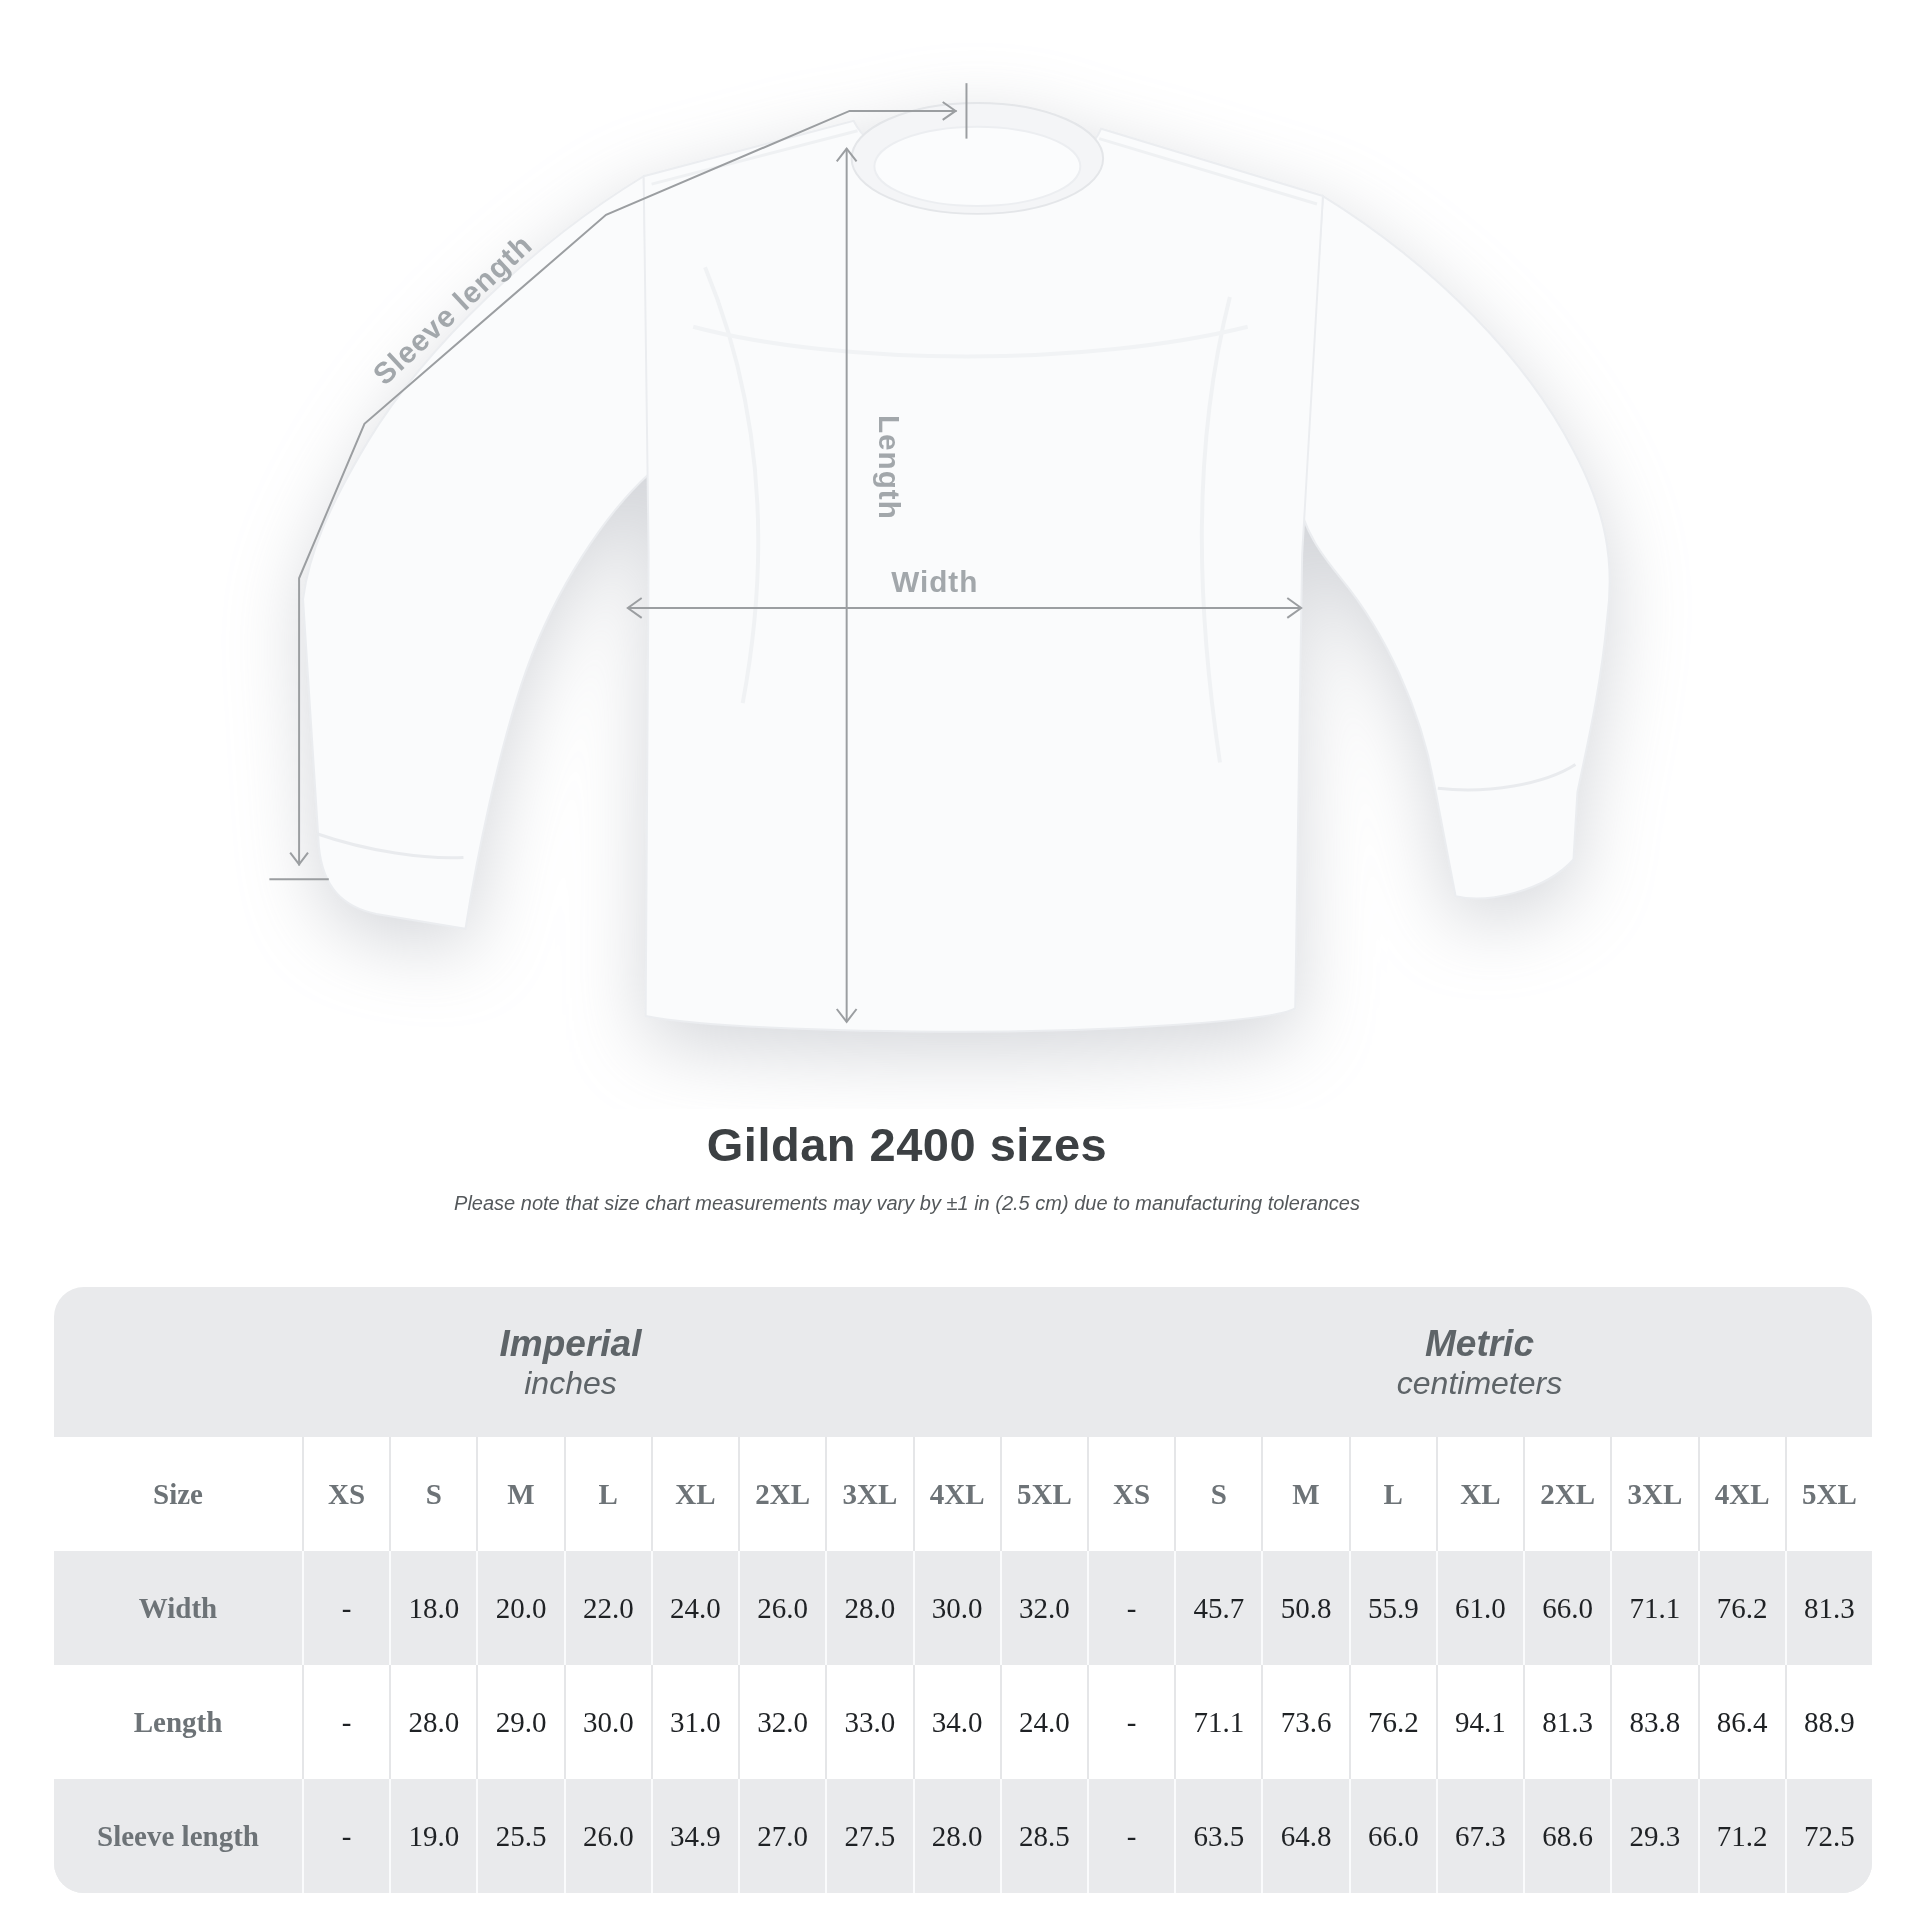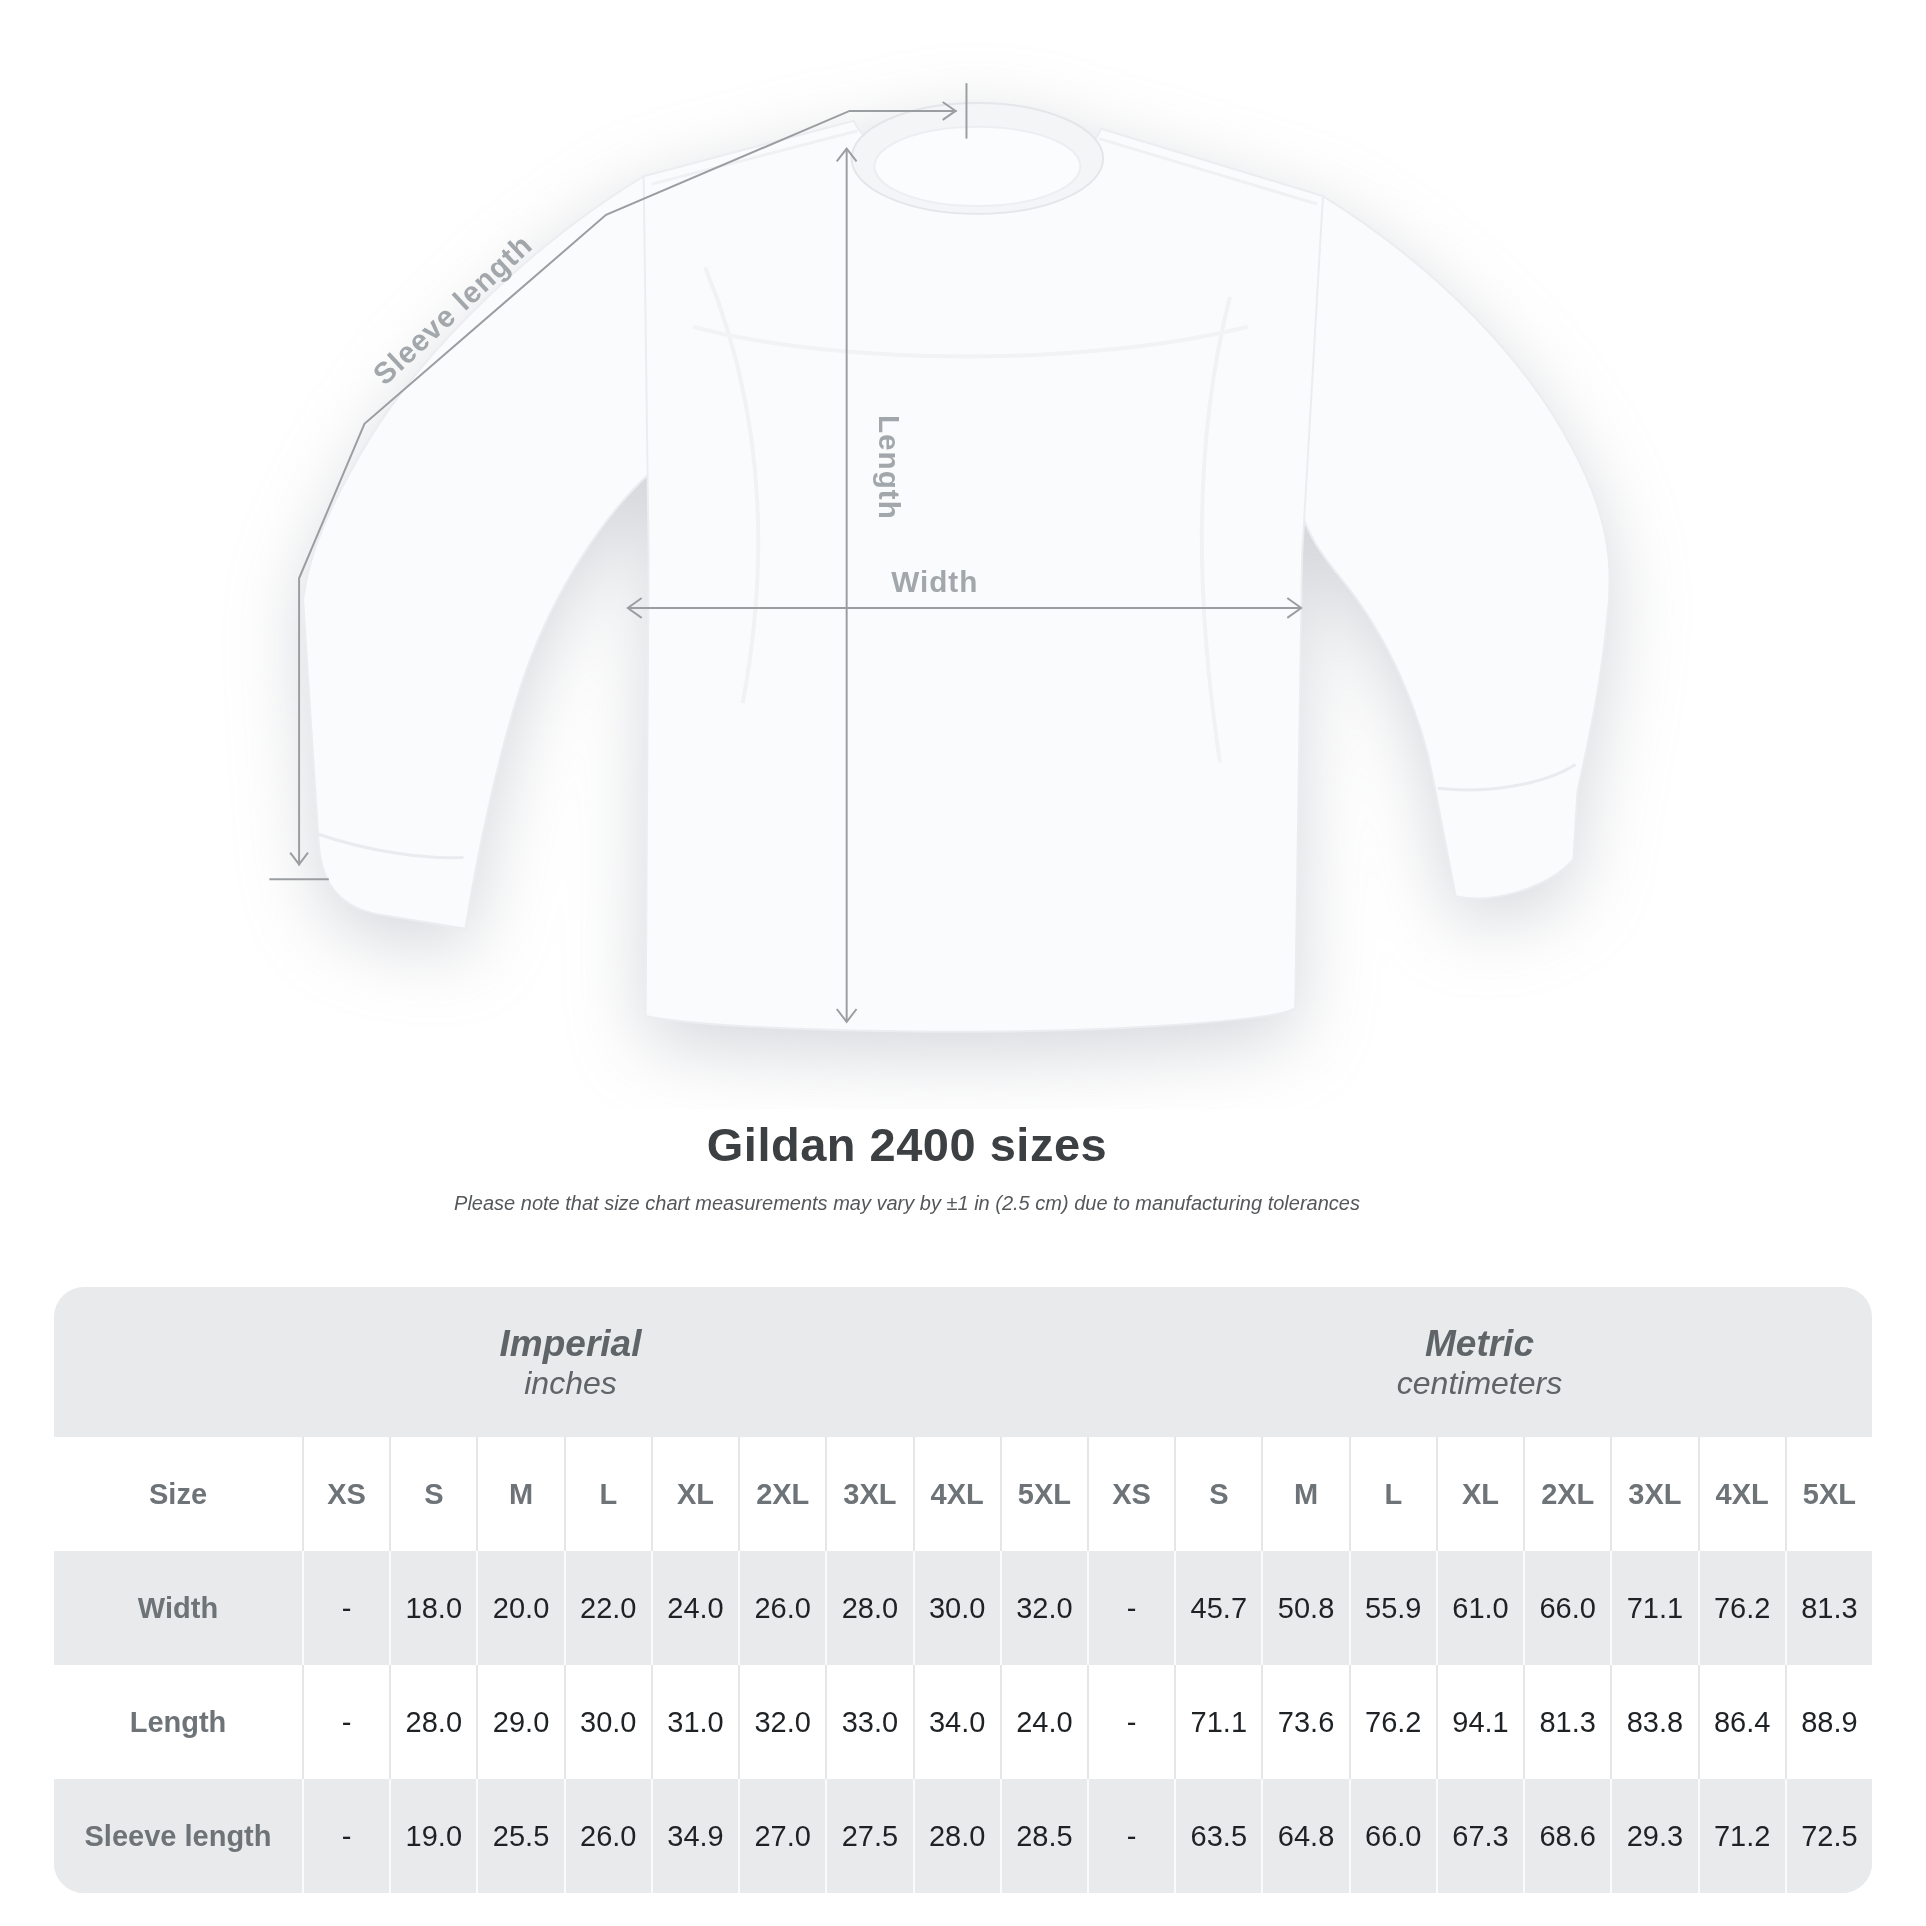--- a/index.html
+++ b/index.html
@@ -21,21 +21,21 @@
     position:absolute; left:54px; top:1287px; width:1818px;
     border-radius:30px; overflow:hidden; background:#e9eaec;
   }
   .grid-row { display:grid; grid-template-columns:248px repeat(18, 1fr); }
   .grid-row > div { display:flex; flex-direction:column; align-items:center; justify-content:center; }
   .band { height:150px; }
   .band-imperial { grid-column:1 / 11; }
   .band-metric  { grid-column:11 / 20; }
   .unit-name { font-size:37px; font-weight:bold; font-style:italic; color:#5e6468; }
   .unit-sub  { font-size:32px; font-style:italic; color:#5e6468; }
-  .r { height:114px; }
+  .r { height:114px;font-family:Liberation Serif, serif; }
   .r.white { background:#ffffff; --sep:#e5e6e8; }
   .r.gray  { background:#e9eaec; --sep:#fafbfc; }
   .r > div + div { border-left:2px solid var(--sep); }
   .hd  { font-size:29px; font-weight:bold; color:#6d7377; }
   .val { font-size:29px; color:#1f2225; }
 </style>
 </head>
 <body>
 
 <div class="diagram-wrap">

